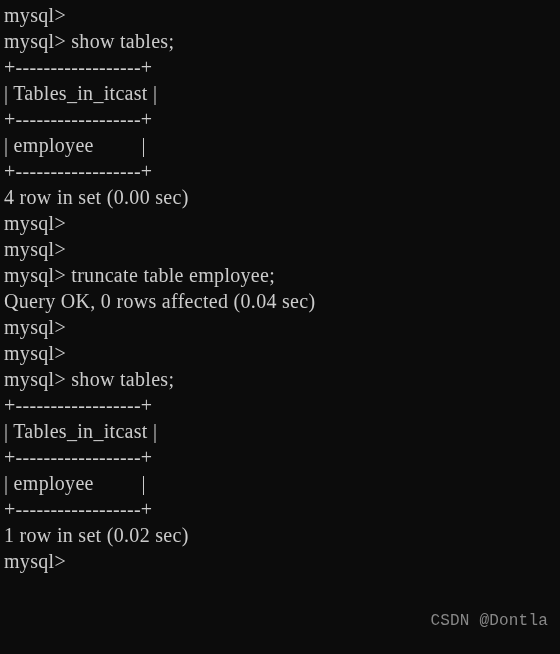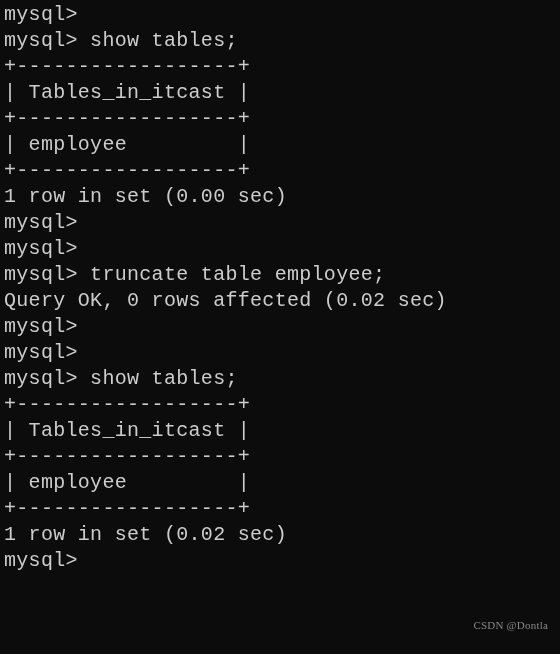--- a/index.html
+++ b/index.html
@@ -15,47 +15,48 @@
       line-height: 1.3;
       padding: 2px 4px;
       width: 560px;
       height: 654px;
       overflow: hidden;
       position: relative;
     }
     .line {
       white-space: pre;
       letter-spacing: 0.3px;
+      font-family: Liberation Serif, serif;
     }
     .watermark {
       position: absolute;
       bottom: 22px;
       right: 12px;
-      font-size: 11px;
+      font-size: 16px;
       color: #888888;
-      font-family: Liberation Serif, serif;
+      font-family: Liberation Mono, monospace;
       letter-spacing: 0.2px;
     }
   </style>
 </head>
 <body>
 
 <div class="line">mysql&gt;</div>
 <div class="line">mysql&gt; show tables;</div>
 <div class="line">+------------------+</div>
 <div class="line">| Tables_in_itcast |</div>
 <div class="line">+------------------+</div>
 <div class="line">| employee         |</div>
 <div class="line">+------------------+</div>
-<div class="line">1 row in set (0.00 sec)</div>
+<div class="line">4 row in set (0.00 sec)</div>
 <div class="line"></div>
 <div class="line">mysql&gt;</div>
 <div class="line">mysql&gt;</div>
 <div class="line">mysql&gt; truncate table employee;</div>
-<div class="line">Query OK, 0 rows affected (0.02 sec)</div>
+<div class="line">Query OK, 0 rows affected (0.04 sec)</div>
 <div class="line"></div>
 <div class="line">mysql&gt;</div>
 <div class="line">mysql&gt;</div>
 <div class="line">mysql&gt; show tables;</div>
 <div class="line">+------------------+</div>
 <div class="line">| Tables_in_itcast |</div>
 <div class="line">+------------------+</div>
 <div class="line">| employee         |</div>
 <div class="line">+------------------+</div>
 <div class="line">1 row in set (0.02 sec)</div>

